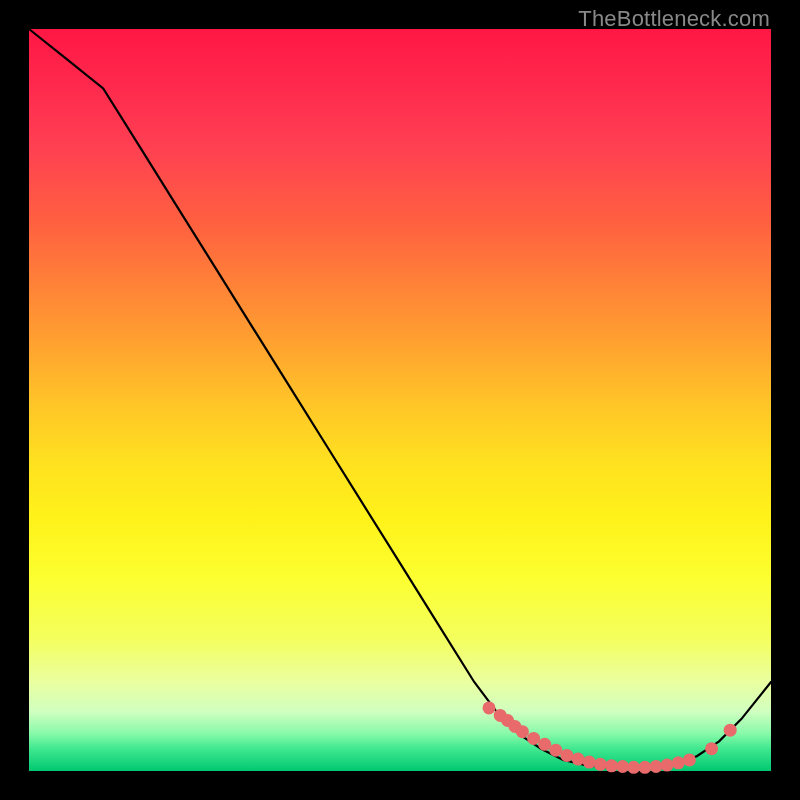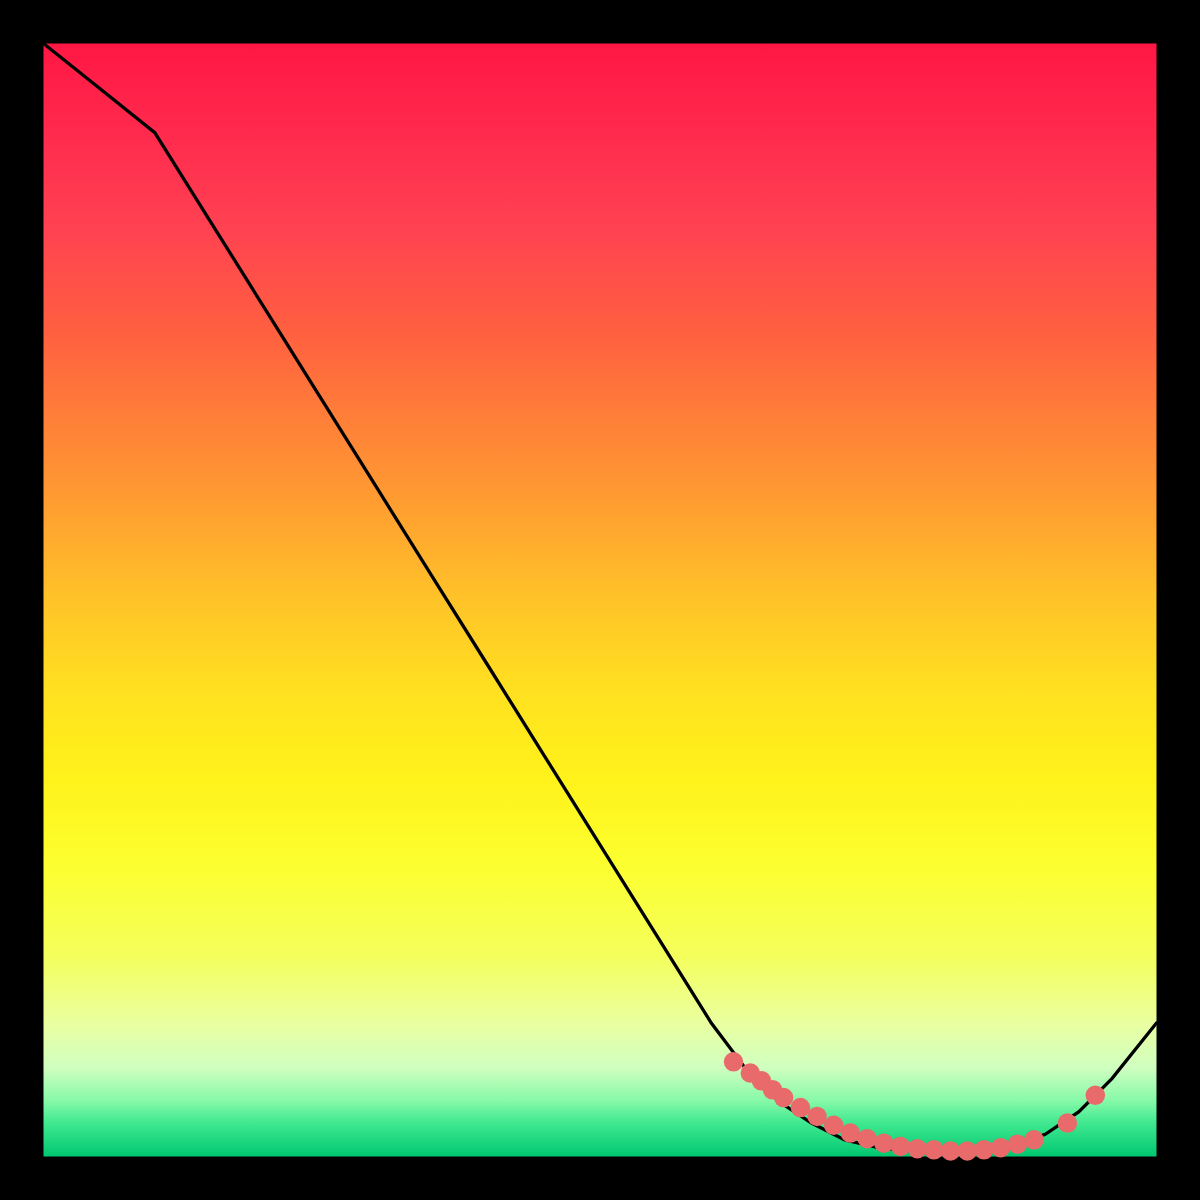--- a/index.html
+++ b/index.html
@@ -60,20 +60,21 @@
     top: 0;
     width: 742px;
     height: 742px;
     overflow: visible;
   }
 </style>
 </head>
 <body>
 
 <div class="frame">
+  <div class="watermark">TheBottleneck.com</div>
 
   <div class="plot">
     <svg class="curve" viewBox="0 0 742 742">
       <path id="main-curve" fill="none" stroke="#000" stroke-width="2.2" stroke-linecap="round" d="M0.0 0.0 L37.1 29.7 L74.2 59.4 L111.3 118.7 L148.4 178.1 L185.5 237.4 L222.6 296.8 L259.7 356.2 L296.8 415.5 L333.9 474.9 L371.0 534.2 L408.1 593.6 L445.2 653.0 L467.5 682.6 L489.7 704.9 L512.0 719.7 L534.2 730.9 L556.5 736.1 L578.8 738.3 L601.0 738.3 L623.3 737.5 L645.5 734.6 L667.8 727.2 L690.1 712.3 L712.3 690.1 L742.0 653.0"></path>
       <g id="marker-group">
           <circle cx="460.0" cy="678.9" r="6.5" fill="#e86a6a"></circle>
           <circle cx="471.2" cy="686.4" r="6.5" fill="#e86a6a"></circle>
           <circle cx="478.6" cy="691.5" r="6.5" fill="#e86a6a"></circle>
           <circle cx="486.0" cy="697.5" r="6.5" fill="#e86a6a"></circle>
           <circle cx="493.4" cy="702.7" r="6.5" fill="#e86a6a"></circle>

